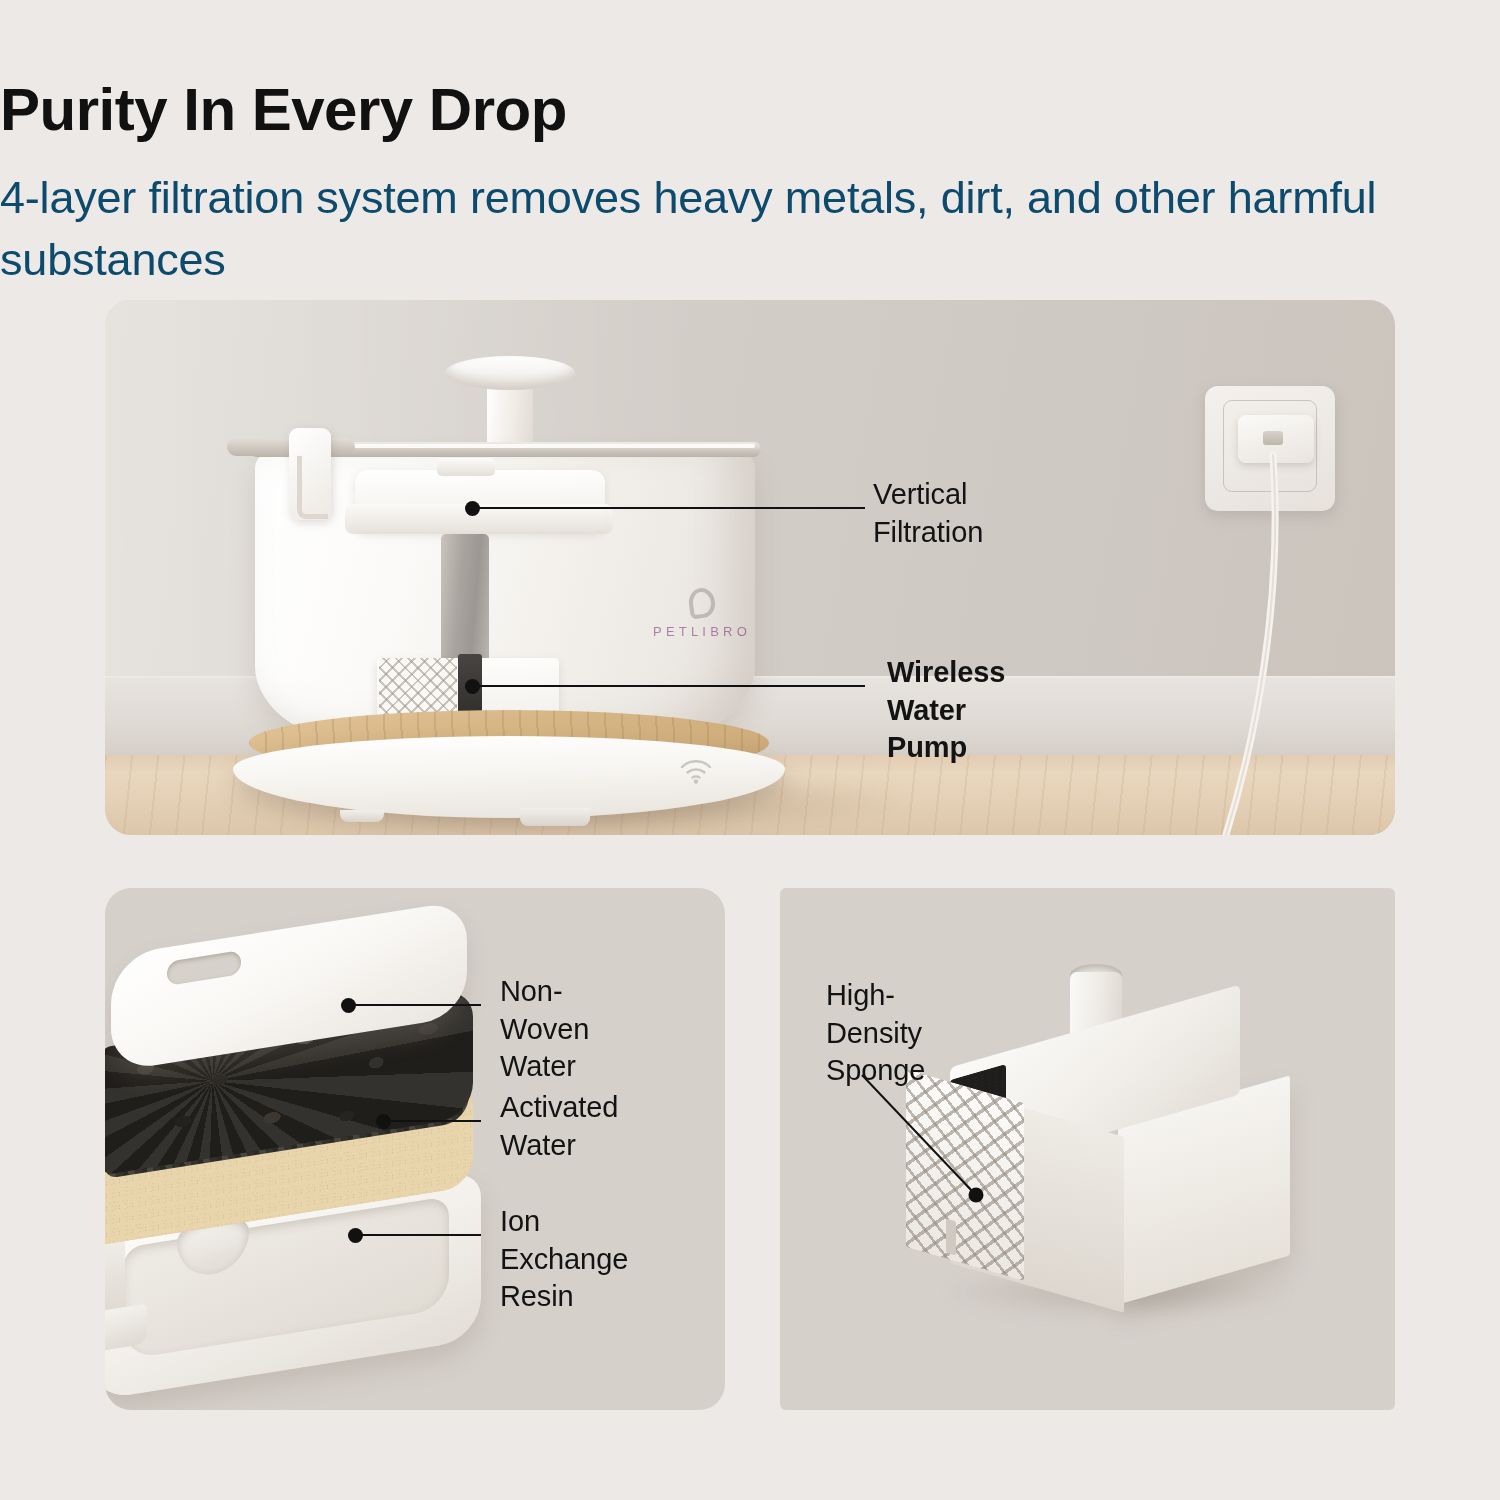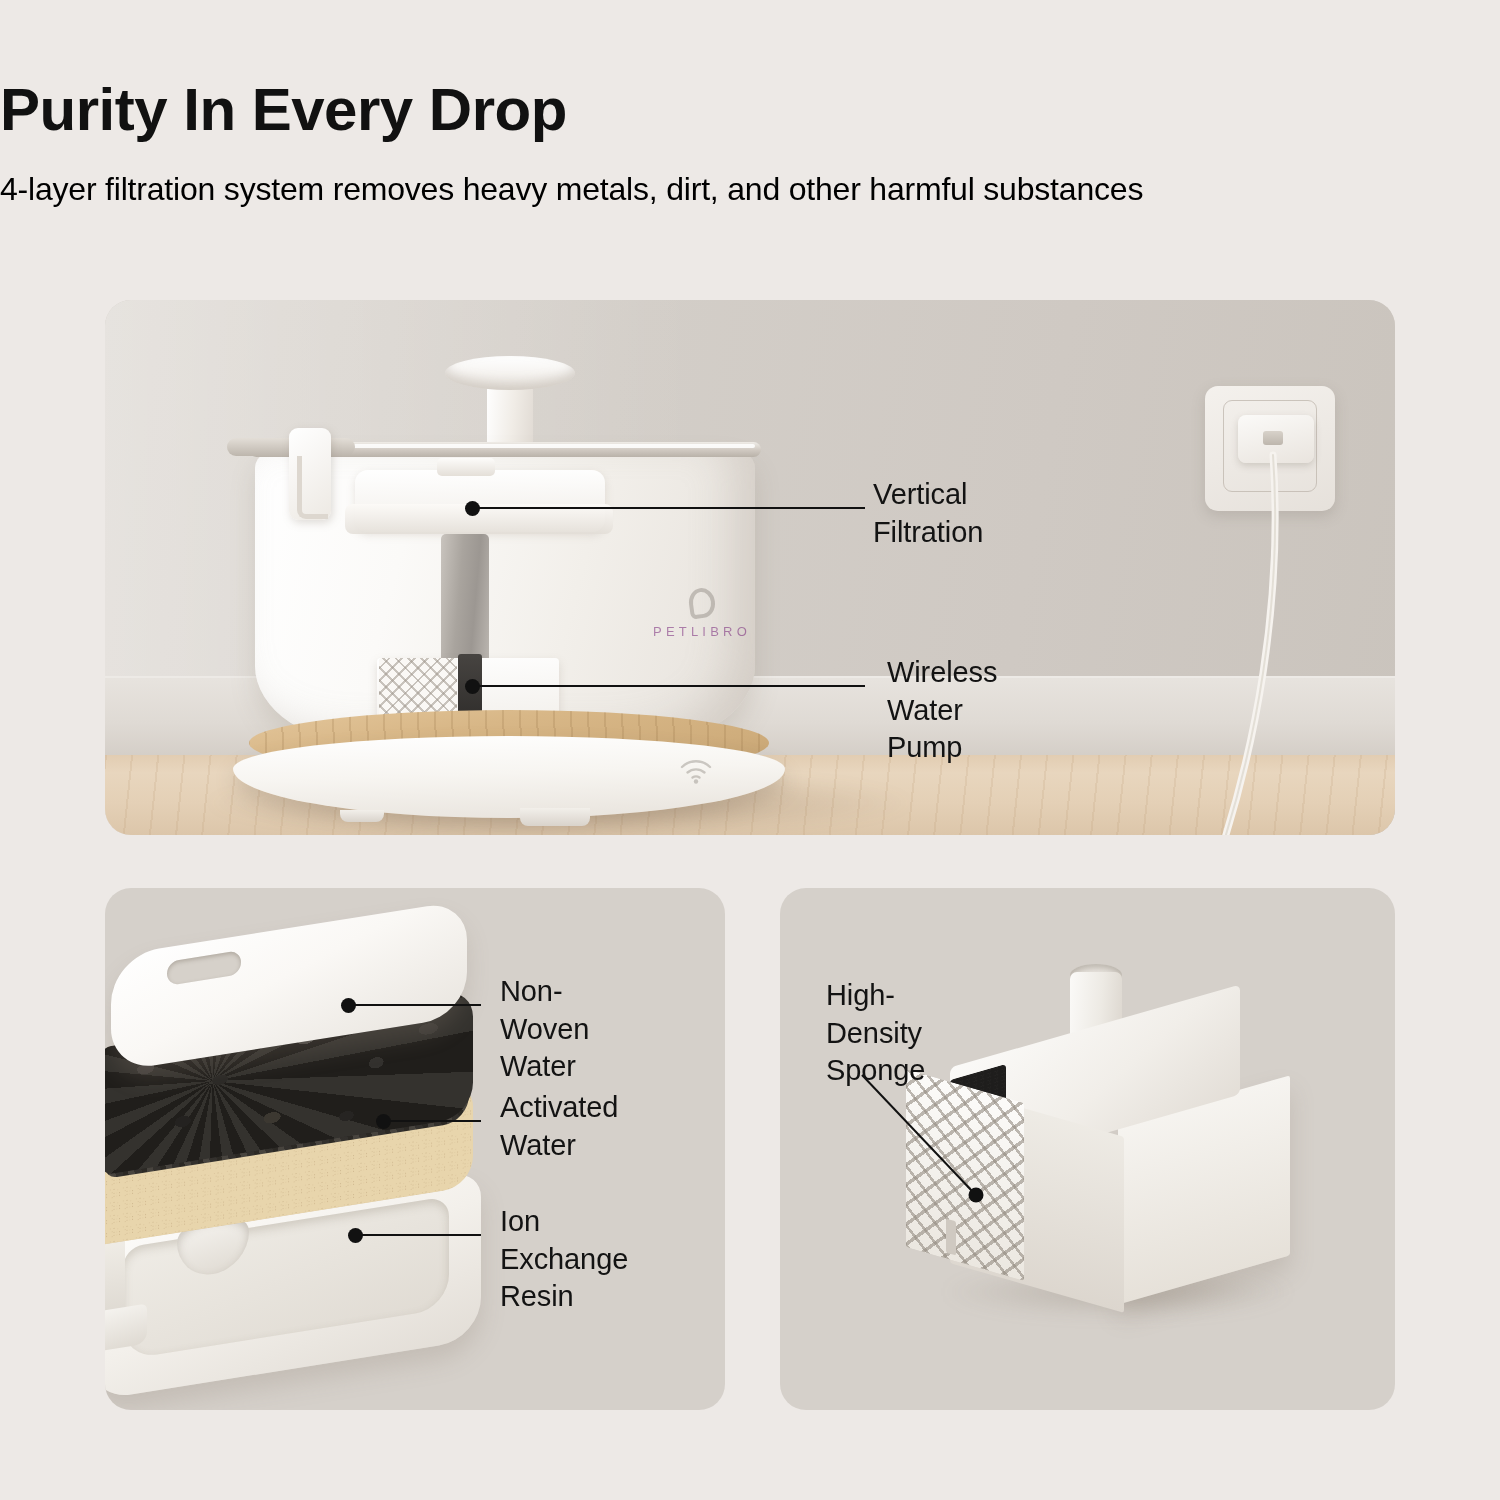--- a/index.html
+++ b/index.html
@@ -12,32 +12,32 @@
     overflow:hidden;
   }
 
   
   .header { width:100%; padding-top:78px; }
   .title {
     font-size:60px; font-weight:bold; letter-spacing:-0.5px;
     color:#111; line-height:1.05;
   }
   .subtitle {
-    margin-top:26px; font-size:32px; font-weight:400;
-    color:#000000; line-height:1.38; letter-spacing:-0.2px;
+    margin-top:26px; font-size:45px; font-weight:400;
+    color:#0c4a6e; line-height:1.38; letter-spacing:-0.2px;
   }
 
   
   .card {
     position:absolute; border-radius:26px; overflow:hidden;
     background:#D5D0CA;
   }
   #card-hero  { left:105px; top:300px;  width:1290px; height:535px; }
   #card-layers{ left:105px; top:888px;  width:620px;  height:522px; }
-  #card-pump  { left:780px; top:888px;  width:615px;  height:522px; }
+  #card-pump  { left:780px; top:888px;  width:615px;  height:522px;border-radius:6px; }
 
   
   .hero-wall {
     position:absolute; inset:0;
     background:
       linear-gradient(100deg,#DCD7D1 0%,#D3CEC8 38%,#CFC9C3 70%,#CAC4BD 100%);
   }
   .hero-wall-hi {
     position:absolute; left:0; top:0; width:46%; height:100%;
     background:linear-gradient(90deg,rgba(255,255,255,.30),rgba(255,255,255,0));
@@ -432,21 +432,21 @@
   <div class="callout" style="left:367px; top:208px;">
     <div class="co-dot"></div>
     <div class="co-line" style="width:393px;"></div>
     <div class="co-text" style="left:401px; top:-32px;">Vertical
 Filtration</div>
   </div>
 
   <div class="callout" style="left:367px; top:386px;">
     <div class="co-dot"></div>
     <div class="co-line" style="width:393px;"></div>
-    <div class="co-text" style="left:415px; top:-32px;">Wireless
+    <div class="co-text" style="left:415px; top:-32px;font-weight:bold;">Wireless
 Water Pump</div>
   </div>
 </div>
 
 <div class="card" id="card-layers">
   <div class="layers">
     <div class="lay-tray"></div>
     <div class="lay-tray-well"></div>
     <div class="lay-tray-rib"></div>
     <div class="lay-tray-tab"></div>

